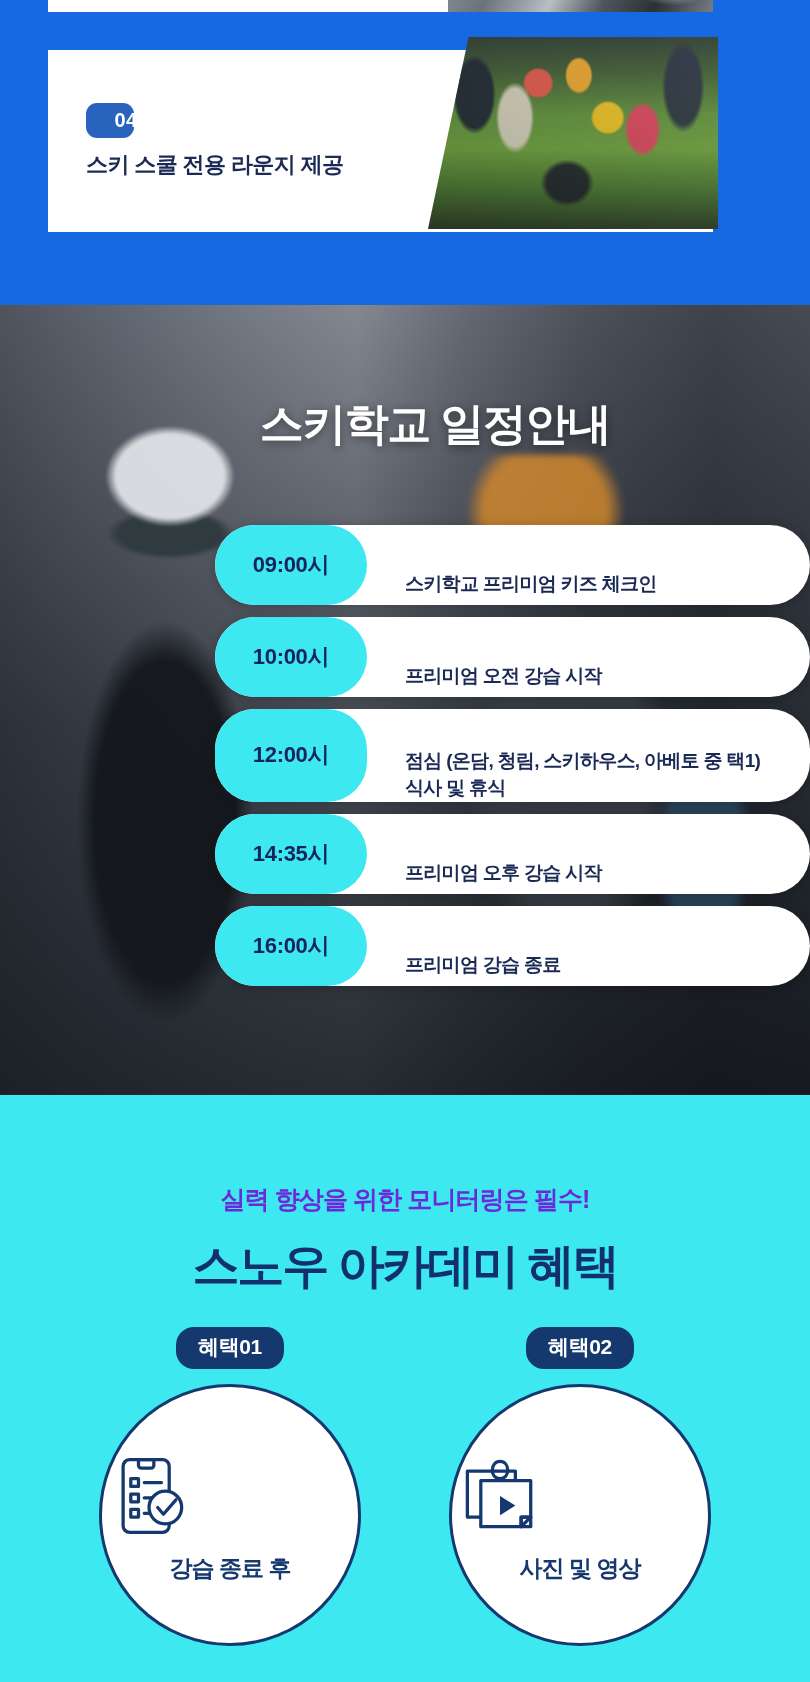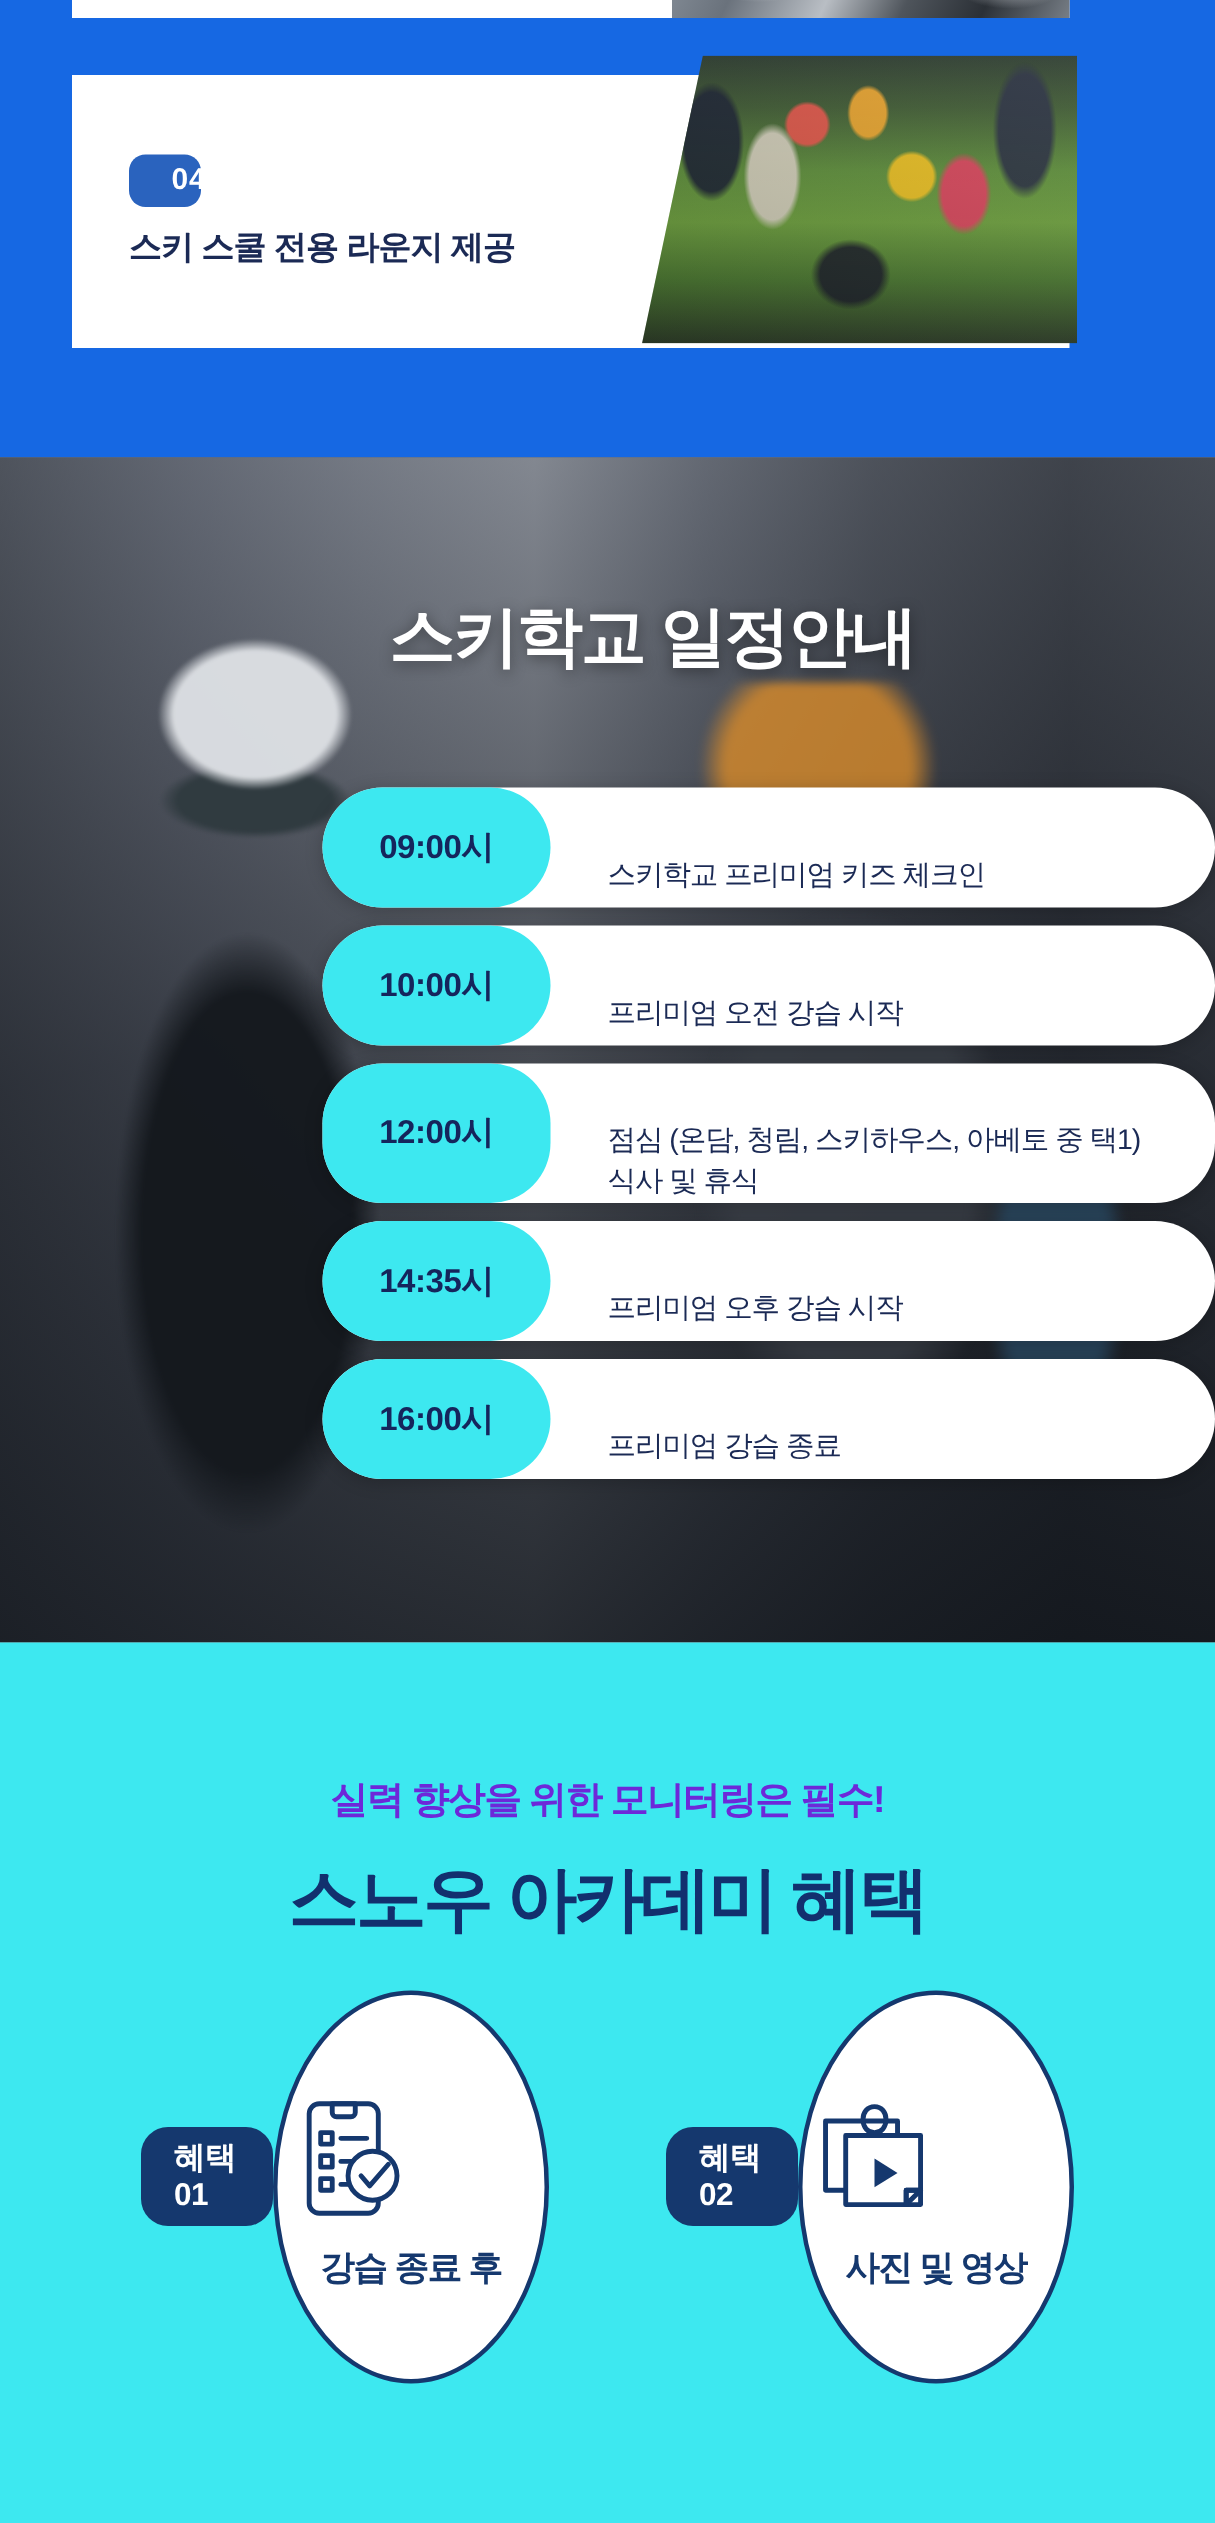--- a/index.html
+++ b/index.html
@@ -136,21 +136,21 @@
   .sched-time {
     position:absolute; left:0; top:0;
     width:152px; height:100%;
     background:#3DE8F0;
     border-radius:40px;
     display:flex; align-items:center; justify-content:center;
     font-size:22px; font-weight:bold; color:#15255C; letter-spacing:-.3px;
   }
   .sched-text {
     margin-left:190px; padding-right:24px;
-    font-size:19px; font-weight:normal; color:#1B2A55; letter-spacing:-.7px;
+    font-size:19px; font-weight:bold; color:#1B2A55; letter-spacing:-.7px;
     line-height:1.42;
     margin-top:39px;
   }
   .sched-row.two-line { min-height:92px; }
 
   
   .benefits {
     position:absolute; left:0; top:1095px; width:810px; height:587px;
     background:#3DE8F0; overflow:hidden;
   }
@@ -159,21 +159,21 @@
     font-size:25px; font-weight:bold; color:#6d28d9; letter-spacing:-.9px;
   }
   .benefit-title {
     position:absolute; left:0; top:140px; width:810px; text-align:center;
     font-size:47px; font-weight:bold; color:#12306E; letter-spacing:-2.2px;
   }
   .benefit-cols {
     position:absolute; left:0; top:232px; width:810px;
     display:flex; justify-content:center; gap:78px;
   }
-  .benefit-col { width:272px; display:flex; align-items:center; }
+  .benefit-col { width:272px; display:flex; flex-direction:column; align-items:center; }
   .benefit-badge {
     background:#15386E; color:#ffffff;
     border-radius:18px;
     padding:6px 22px 8px;
     font-size:21px; font-weight:bold; letter-spacing:-.4px;
     margin-bottom:15px;
   }
   .benefit-circle {
     width:262px; height:262px; border-radius:50%;
     background:#ffffff; border:3px solid #15386E;

